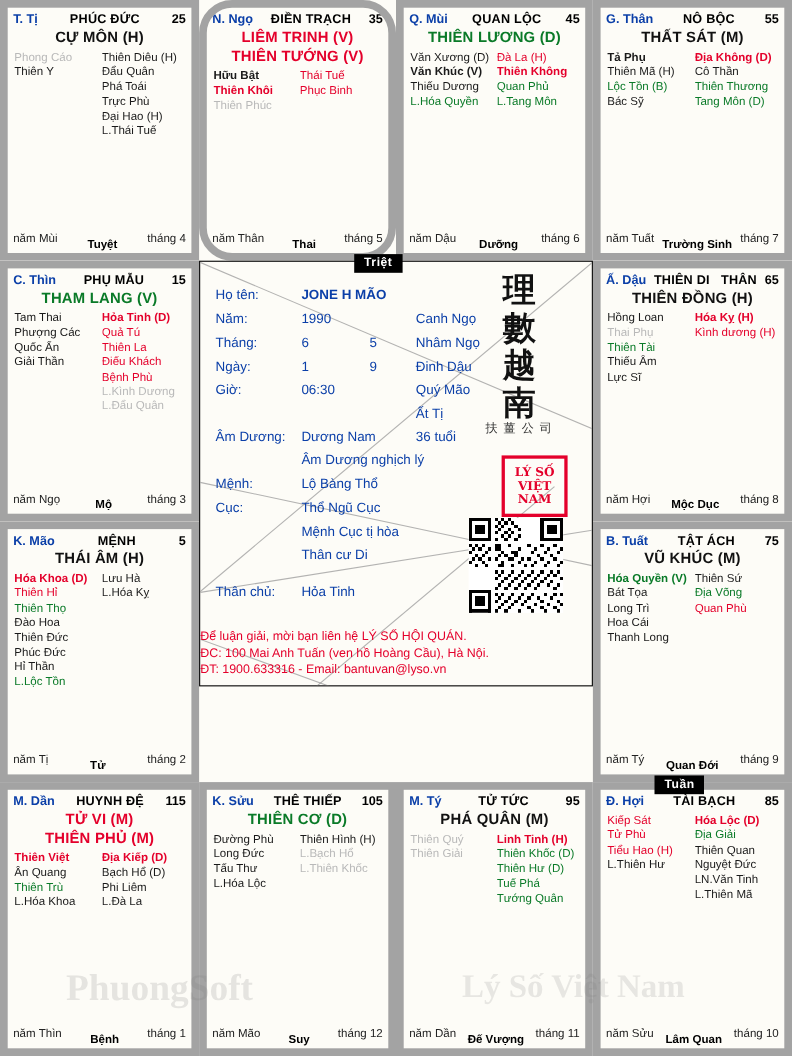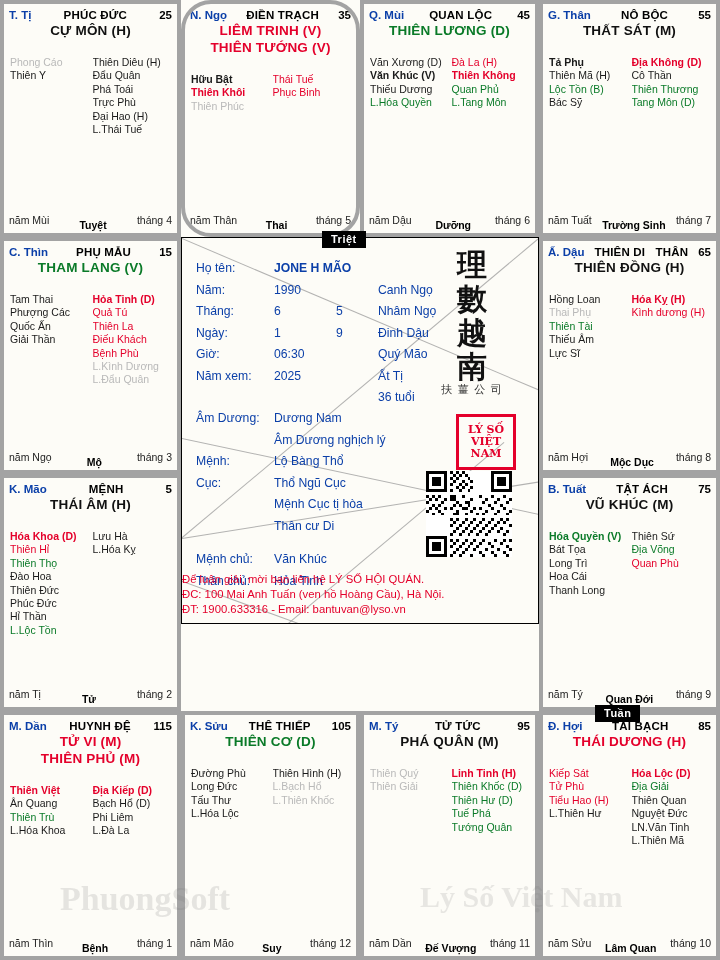--- a/index.html
+++ b/index.html
@@ -13,21 +13,21 @@
   }
   #board {
     position:absolute; left:0; top:0; width:720px; height:960px;
     display:grid;
     grid-template-columns:181px 179px 179px 181px;
     grid-template-rows:237px 237px 237px 249px;
     background:#fdfcf7;
   }
   .cell {
     position:relative;
-    border:4px solid #a3a3a3;
+    border:7px solid #a3a3a3;
     background:#fdfcf7;
     overflow:hidden;
     padding:0;
   }
   
   .chead {
     display:flex; align-items:center; justify-content:space-between;
     padding:3px 5px 0 5px;
     font-size:11.5px;
     height:18px;
@@ -44,21 +44,20 @@
     color:#111;
     margin-top:1px;
     letter-spacing:.2px;
   }
   .cols {
     display:flex;
     padding:4px 6px 0 6px;
     gap:4px;
     font-size:10.5px;
     line-height:13.4px;
-    margin-top:13px;
   }
   .col { width:50%; }
   .col div { white-space:nowrap; overflow:hidden; }
   .foot {
     position:absolute; left:0; right:0; bottom:2px;
     display:flex; align-items:center; justify-content:space-between;
     padding:0 5px;
     font-size:10.5px;
   }
   .foot .fl { color:#222; }
@@ -451,21 +450,20 @@
         <span class="fc">Đế Vượng</span>
         <span class="fr">tháng 11</span>
       </div>
     </div>
     <div class="cell" style="grid-area: 4 / 4;">
       <div class="chead">
         <span class="chi">Đ. Hợi</span>
         <span class="cung">TÀI BẠCH</span>
         <span class="num">85</span>
       </div>
-      <div class="cung-title c-red">THÁI DƯƠNG (H)</div>
       <div class="cols">
         <div class="col">
           <div class="c-red">Kiếp Sát</div>
           <div class="c-red">Tử Phù</div>
           <div class="c-red">Tiểu Hao (H)</div>
           <div class="c-dark">L.Thiên Hư</div>
         </div>
         <div class="col">
           <div class="c-red b">Hóa Lộc (D)</div>
           <div class="c-green">Địa Giải</div>
@@ -507,24 +505,20 @@
     </div>
     <div class="row">
       <span class="lab">Ngày:</span>
       <span class="v1">1</span>
       <span class="v2">9</span>
     </div>
     <div class="row">
       <span class="lab">Giờ:</span>
       <span class="v1">06:30</span>
     </div>
-    <div class="row">
-      <span class="lab">Năm xem:</span>
-      <span class="v1">2025</span>
-    </div>
     <div class="row" style="height:21px;"></div>
     <div class="row">
       <span class="lab">Âm Dương:</span>
       <span>Dương Nam</span>
     </div>
     <div class="row">
       <span class="lab"></span>
       <span>Âm Dương nghịch lý</span>
     </div>
     <div class="row">
@@ -537,24 +531,20 @@
     </div>
     <div class="row">
       <span class="lab"></span>
       <span>Mệnh Cục tị hòa</span>
     </div>
     <div class="row">
       <span class="lab"></span>
       <span>Thân cư Di</span>
     </div>
     <div class="row" style="height:12px;"></div>
-    <div class="row">
-      <span class="lab">Mệnh chủ:</span>
-      <span>Văn Khúc</span>
-    </div>
     <div class="row">
       <span class="lab">Thân chủ:</span>
       <span>Hỏa Tinh</span>
     </div>
   </div>
 
   <div class="vcol">
     <div style="height:21.5px;"></div>
     <div>Canh Ngọ</div>
     <div>Nhâm Ngọ</div>

